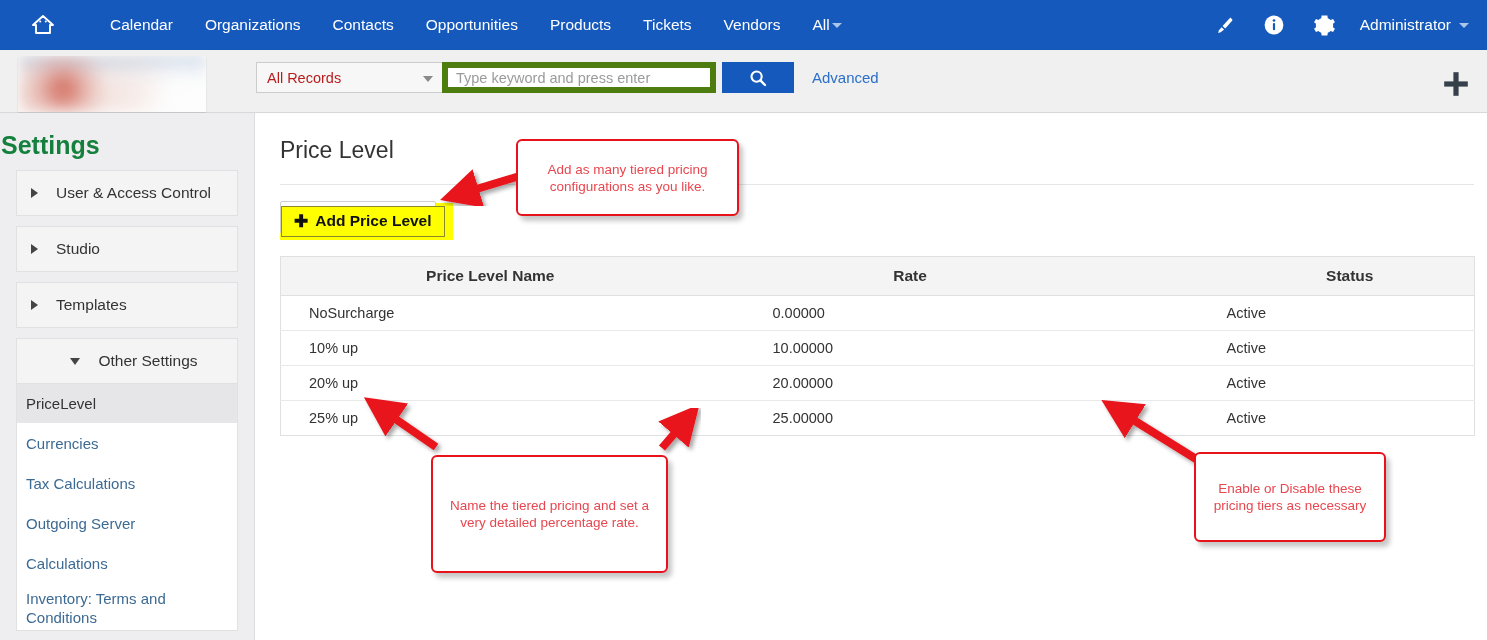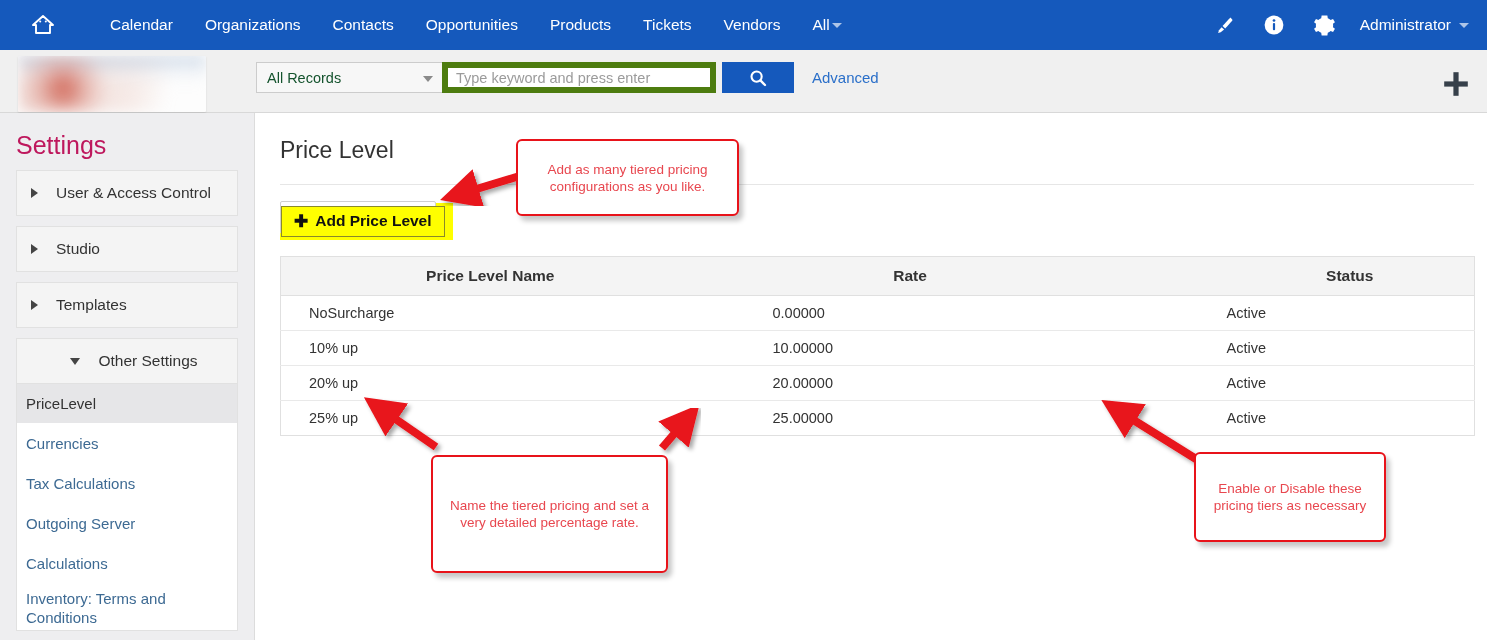--- a/index.html
+++ b/index.html
@@ -57,21 +57,21 @@
       linear-gradient(to bottom, rgba(150,175,205,.55) 0%, rgba(233,238,244,.5) 26%, rgba(255,255,255,0) 52%),
       linear-gradient(100deg, rgba(214,150,135,.30) 30%, rgba(225,175,160,.22) 62%, rgba(255,255,255,0) 80%);
     filter: blur(7px);
   }
   .search-wrap {
     position:absolute; left:256px; top:12px; display:flex; align-items:stretch;
   }
   .rec-select {
     width:186px; height:31px; background:#f7f7f7; border:1px solid #ccc;
     border-right:none; display:flex; align-items:center; padding:0 10px;
-    font-size:14.5px; color:#14532d; cursor:pointer; position:relative;
+    font-size:14.5px; color:#b91c1c; cursor:pointer; position:relative;
   }
   .rec-select .sel-caret {
     position:absolute; right:9px; top:50%; margin-top:-2px;
     width:0;height:0;border-left:5px solid transparent;border-right:5px solid transparent;
     border-top:6px solid #8a8a8a;
   }
   .kw-input {
     width:274px; height:31px; border:6px solid #4d7c0f; background:#fff;
     font-size:14.5px; color:#333; padding:0 8px; outline:none;
     font-family:"Liberation Sans", sans-serif;
@@ -88,21 +88,21 @@
   .plus-big {
     position:absolute; right:16px; top:19px; color:#36404a; cursor:pointer;
   }
 
   
   .sidebar {
     position:absolute; left:0; top:113px; width:255px; height:527px;
     background:#eeeef0; border-right:1px solid #dcdcdc;
   }
   .settings-title {
-    font-size:25px; color:#be185d; font-weight:400; padding:18px 0 10px 16px;
+    font-size:25px; color:#15803d; font-weight:700; padding:18px 0 10px 1px;
   }
   .acc-group { margin: 0 16px 10px 16px; }
   .acc-head {
     background:#f4f4f4; border:1px solid #e1e1e1; height:46px;
     display:flex; align-items:center; padding-left:14px; cursor:pointer;
   }
   .acc-head.open { background:#f4f4f4; border-bottom:1px solid #e1e1e1;justify-content:center; }
   .tri-right {
     width:0;height:0;border-top:5px solid transparent;border-bottom:5px solid transparent;
     border-left:7px solid #444; margin-right:18px;

